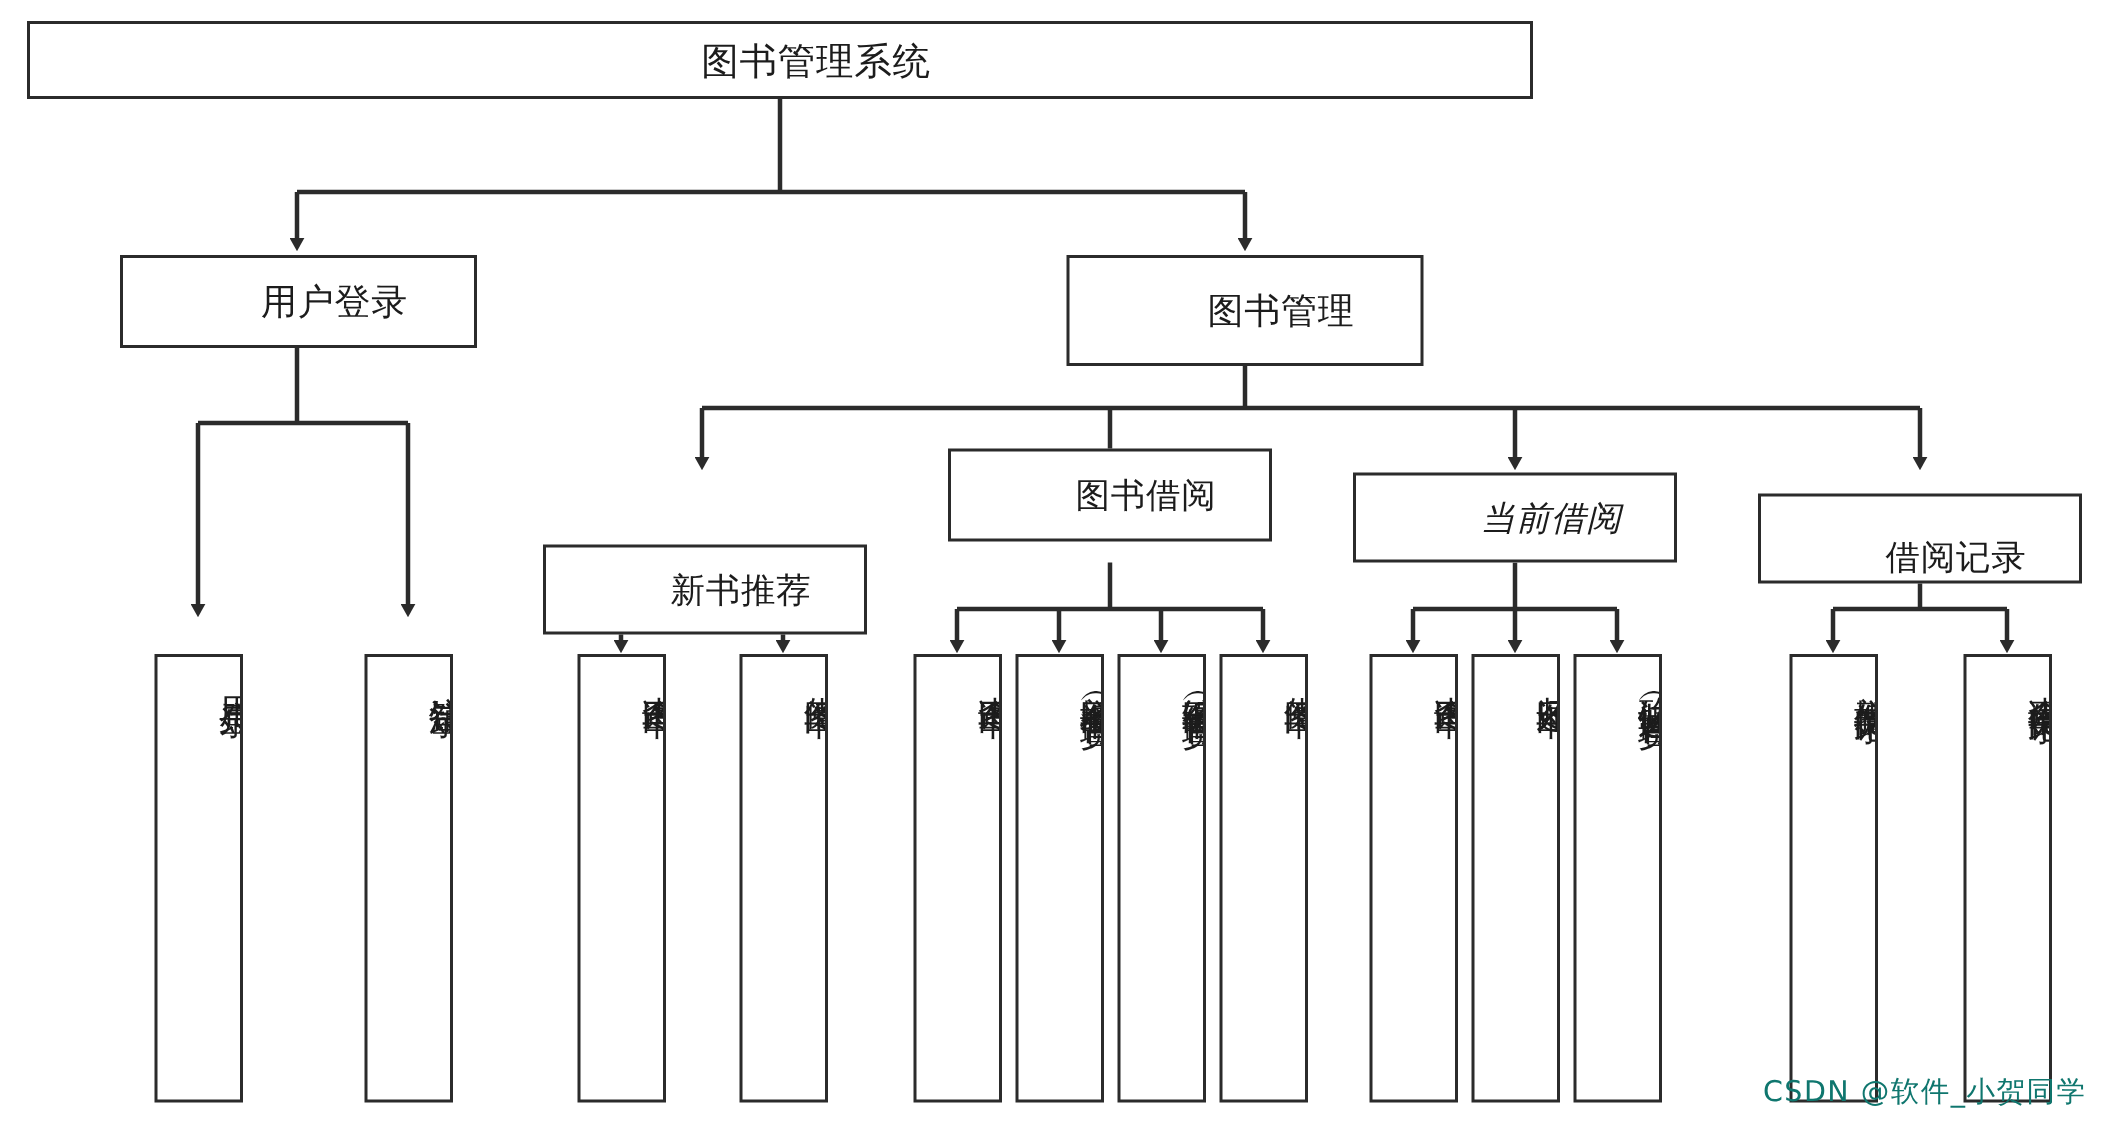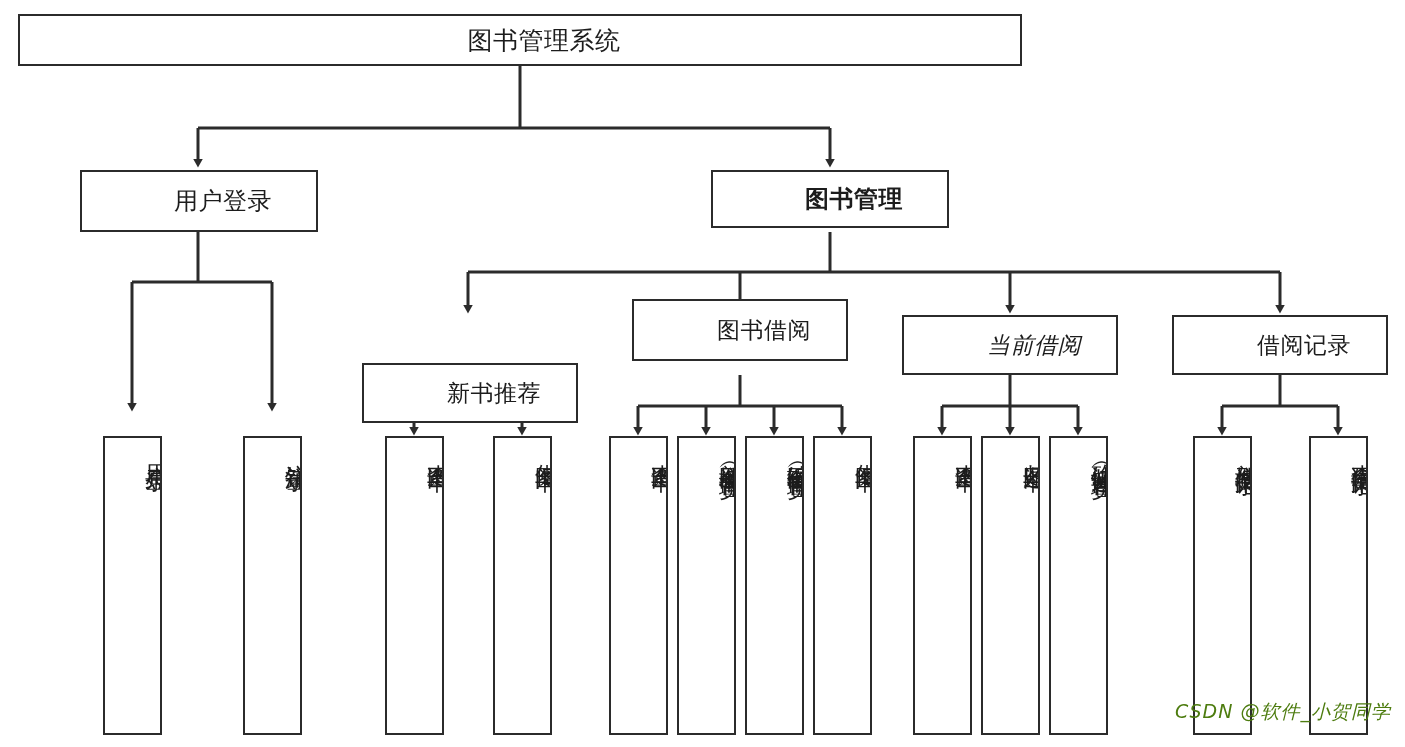--- a/index.html
+++ b/index.html
@@ -58,27 +58,26 @@
     font-size: 23px;
     writing-mode: vertical-rl;
     text-orientation: upright;
     line-height: 1.18;
     letter-spacing: 2px;
     white-space: nowrap;
   }
   .watermark {
     position: absolute;
     right: 14px;
-    bottom: 22px;
+    bottom: 6px;
     font-size: 19px;
-    color: #4d7c0f;
+    color: #0f766e;
     letter-spacing: 1px;
     white-space: nowrap;
     pointer-events: none;
-    font-style: italic;
   }
 </style>
 </head>
 <body>
 
 <div id="diagram-root">
 
   <svg id="diagram-svg" viewBox="0 0 1405 747" xmlns="http://www.w3.org/2000/svg">
     <defs>
       <marker id="arrowhead" markerWidth="9" markerHeight="10" refX="1.5" refY="5" orient="auto" markerUnits="userSpaceOnUse">
@@ -132,34 +131,34 @@
     </g>
   </svg>
 
   <div class="node-box node-root" style="left:18px; top:14px; width:1004px; height:52px;">
     <span class="node-label">图书管理系统</span>
   </div>
 
   <div class="node-box node-mid" style="left:80px; top:170px; width:238px; height:62px;">
     <span class="node-label">用户登录</span>
   </div>
-  <div class="node-box node-mid" style="left:711px; top:170px; width:238px; height:58px;font-weight:bold;">
+  <div class="node-box node-mid" style="left:711px; top:170px; width:238px; height:74px;">
     <span class="node-label">图书管理</span>
   </div>
 
   <div class="node-box node-sub" style="left:362px; top:315px; width:216px; height:60px;margin-top:48px;">
     <span class="node-label">新书推荐</span>
   </div>
   <div class="node-box node-sub" style="left:632px; top:299px; width:216px; height:62px;text-align:center;">
     <span class="node-label">图书借阅</span>
   </div>
   <div class="node-box node-sub" style="left:902px; top:315px; width:216px; height:60px;font-style:italic;">
     <span class="node-label">当前借阅</span>
   </div>
-  <div class="node-box node-sub" style="left:1172px; top:315px; width:216px; height:60px;">
+  <div class="node-box node-sub" style="left:1172px; top:329px; width:216px; height:60px;align-items:flex-end;">
     <span class="node-label">借阅记录</span>
   </div>
 
   <div class="node-box node-leaf" style="left:103px; top:436px; width:59px; height:299px;">
     <span class="node-label">用户登录</span>
   </div>
   <div class="node-box node-leaf" style="left:243px; top:436px; width:59px; height:299px;">
     <span class="node-label">注销登录</span>
   </div>
 

